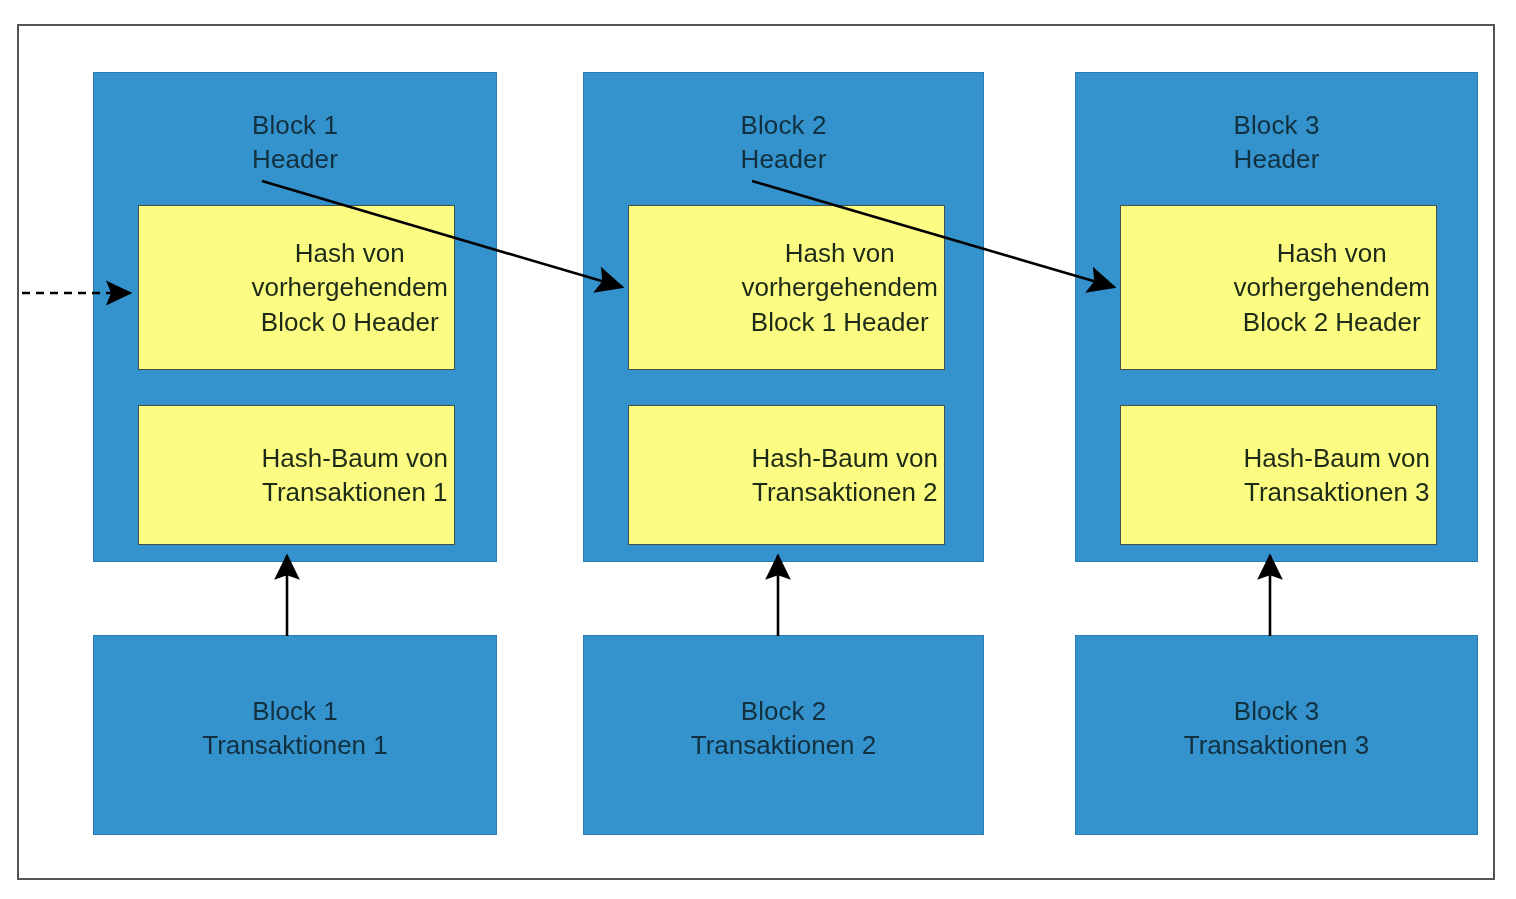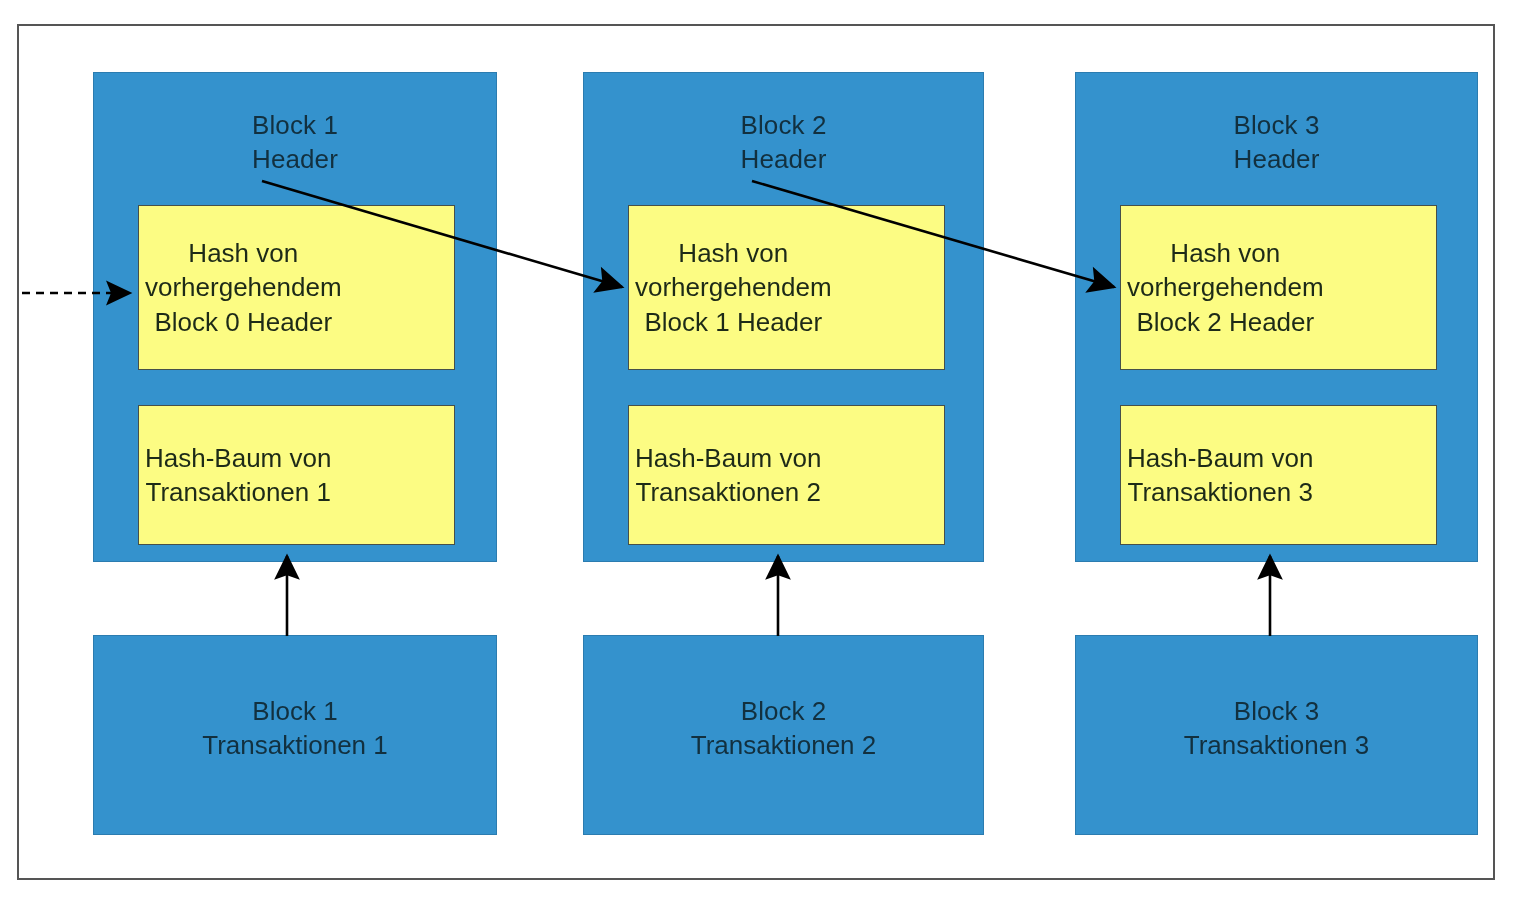--- a/index.html
+++ b/index.html
@@ -50,21 +50,21 @@
     white-space: pre-line;
   }
   
   .yellow-box {
     position: absolute;
     background: #fcfc83;
     border: 1px solid #46504a;
     box-sizing: border-box;
     display: flex;
     align-items: center;
-    justify-content: flex-start;
+    justify-content: flex-end;
   }
   .yellow-box .yb-text {
     text-align: center;
     color: #1d2a18;
     font-size: 26px;
     line-height: 1.32;
     white-space: pre-line;
     padding: 0 6px;
   }
   

